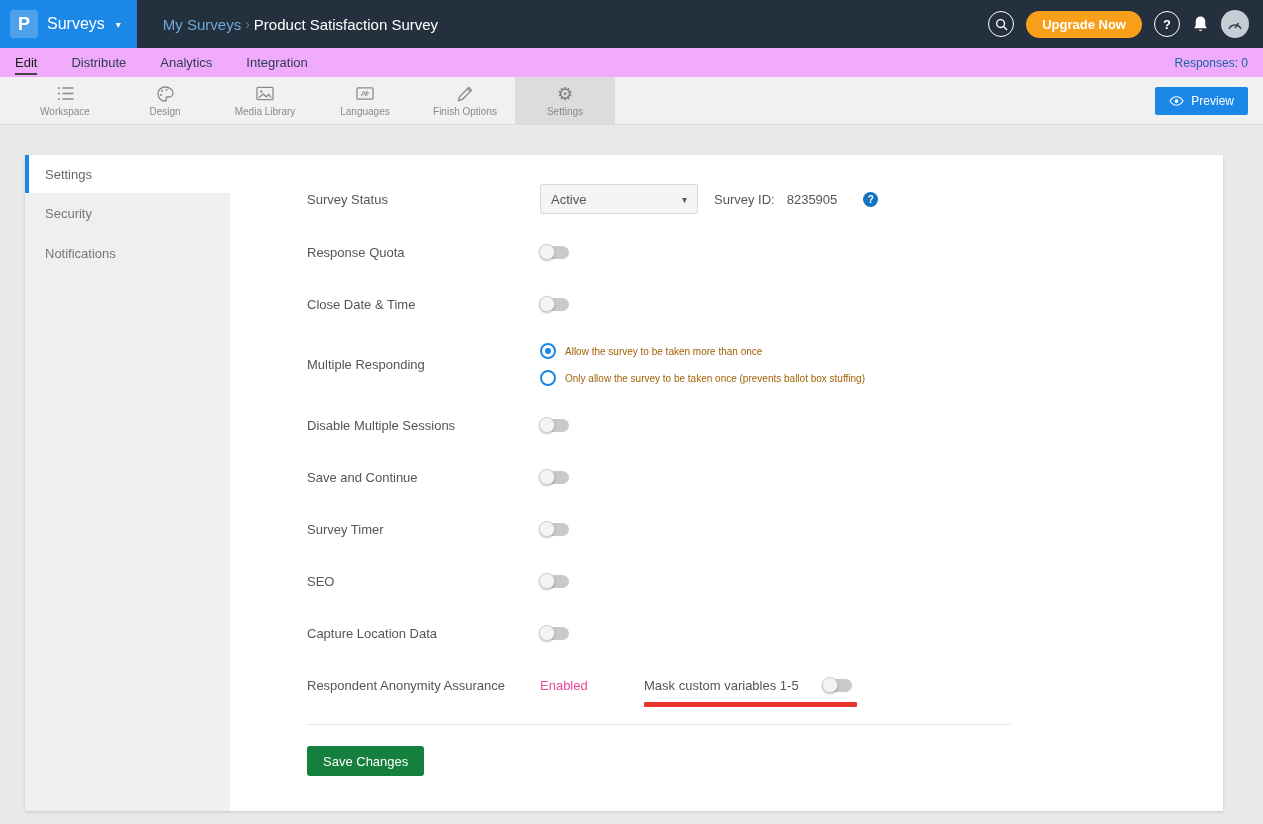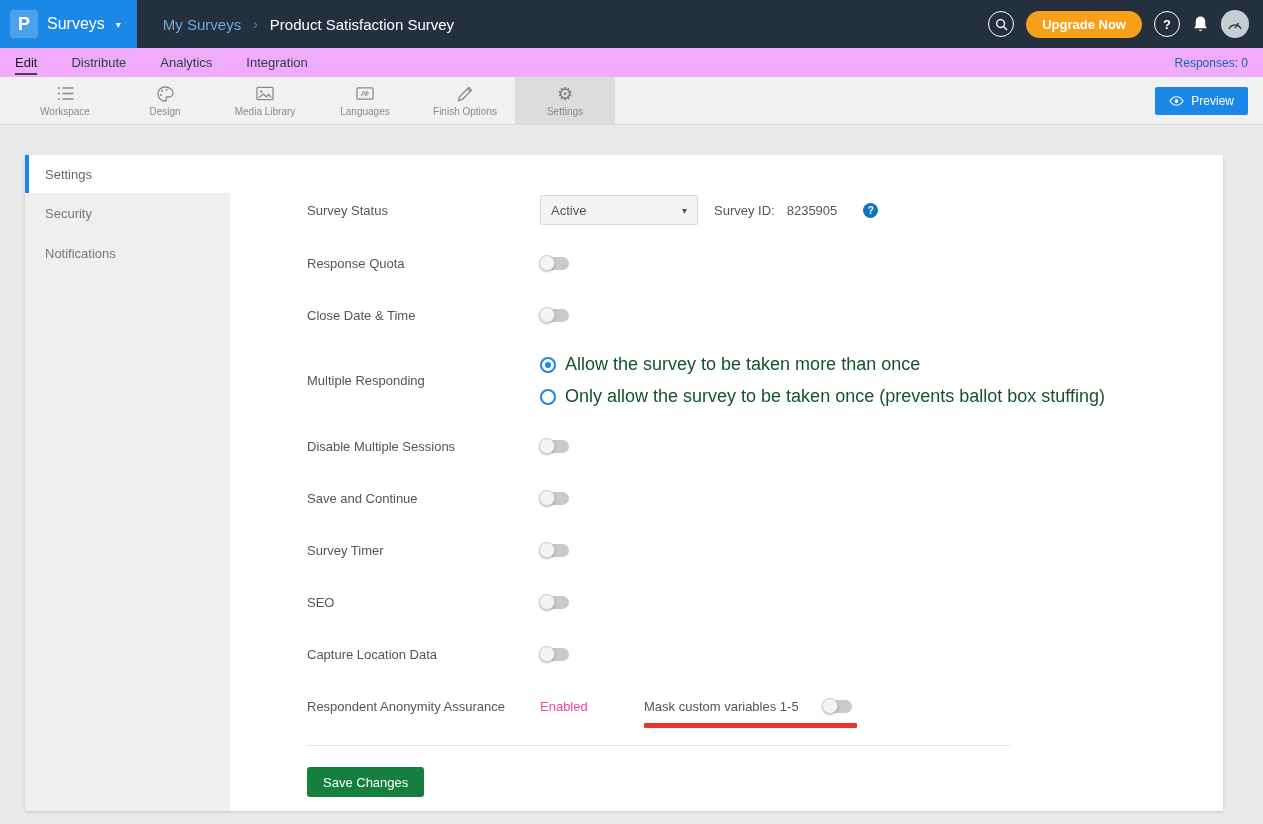--- a/index.html
+++ b/index.html
@@ -10,21 +10,21 @@
     overflow:hidden;
     color:#555;
   }
 
   
   .header { display:flex; align-items:center; height:48px; background:#25303f; }
   .brand { display:flex; align-items:center; gap:9px; background:#1b87e6; height:48px; padding:0 16px 0 10px; cursor:pointer; }
   .logo-tile { width:28px; height:28px; border-radius:4px; background:rgba(255,255,255,.22); color:#fff; font-weight:bold; font-size:18px; display:flex; align-items:center; justify-content:center; }
   .brand-name { color:#fff; font-size:16px; }
   .brand-caret { color:#fff; font-size:10px; margin-left:2px; }
-  .breadcrumb { display:flex; align-items:center; gap:12px; margin-left:26px; font-size:15px; }
+  .breadcrumb { display:flex; align-items:center; gap:4px; margin-left:26px; font-size:15px; }
   .crumb-parent { color:#6ea7d8; cursor:pointer; }
   .crumb-sep { color:#6b7687; font-size:14px; }
   .crumb-current { color:#fff; }
   .header-right { margin-left:auto; display:flex; align-items:center; gap:12px; padding-right:14px; }
   .icon-circle { width:26px; height:26px; border:1.5px solid #fff; border-radius:50%; display:flex; align-items:center; justify-content:center; cursor:pointer; flex-shrink:0; }
   .icon-plain { display:flex; align-items:center; justify-content:center; cursor:pointer; }
   .upgrade-btn { background:#f9a01b; color:#fff; border:none; border-radius:14px; height:27px; padding:0 16px; font-size:13px; font-weight:bold; cursor:pointer; font-family:inherit; }
   .avatar { width:28px; height:28px; border-radius:50%; background:#c6cdd4; display:flex; align-items:center; justify-content:center; cursor:pointer; }
 
   
@@ -47,38 +47,38 @@
   .url-edit { width:27px; height:100%; display:flex; align-items:center; justify-content:center; border-left:1px solid #c9c9c9; background:#f2f2f2; cursor:pointer; }
   .preview-btn { display:flex; align-items:center; gap:7px; background:#1b87e6; color:#fff; border:none; height:28px; padding:0 14px; font-size:12px; border-radius:2px; cursor:pointer; font-family:inherit; }
 
   
   .main { padding:30px 0 0 25px; }
   .card { width:1198px; height:656px; background:#fff; box-shadow:0 1px 3px rgba(0,0,0,.15); display:flex; }
   .sidebar { width:205px; background:#efefef; flex-shrink:0; }
   .side-item { height:40px; display:flex; align-items:center; padding-left:16px; font-size:13px; color:#777; cursor:pointer; border-left:4px solid transparent; }
   .side-item.active { background:#fff; border-left-color:#1b87e6; height:38px; color:#666; }
 
-  .form { flex:1; padding:40px 0 0 77px; }
+  .form { flex:1; padding:29px 0 0 77px; }
   .row { display:flex; align-items:center; margin-bottom:25px; min-height:27px; }
   .flabel { width:233px; font-size:13px; color:#555; flex-shrink:0; }
 
   .select { width:158px; height:30px; background:#f4f4f4; border:1px solid #d9d9d9; border-radius:2px; display:flex; align-items:center; justify-content:space-between; padding:0 10px; font-size:13px; color:#555; cursor:pointer; }
   .select-caret { font-size:10px; color:#555; }
   .sid-label { margin-left:16px; font-size:13px; color:#555; }
   .sid-value { margin-left:12px; font-size:13px; color:#555; }
   .help-badge { margin-left:26px; width:15px; height:15px; border-radius:50%; background:#1273c0; color:#fff; font-size:10px; font-weight:bold; display:flex; align-items:center; justify-content:center; cursor:pointer; }
 
   .toggle { position:relative; width:29px; height:13px; background:#c9c9c9; border-radius:8px; display:inline-block; cursor:pointer; flex-shrink:0; }
   .toggle .knob { position:absolute; left:-1px; top:-2px; width:16px; height:16px; background:#f4f4f4; border:1px solid #cfcfcf; border-radius:50%; box-shadow:0 1px 2px rgba(0,0,0,.25); }
 
   .radio-group { display:flex; flex-direction:column; gap:11px; }
   .radio-line { display:flex; align-items:center; gap:9px; cursor:pointer; }
   .radio { width:16px; height:16px; border:2px solid #1b87e6; border-radius:50%; display:inline-block; position:relative; background:#fff; flex-shrink:0; }
   .radio.checked::after { content:""; position:absolute; inset:3px; background:#1b87e6; border-radius:50%; }
-  .radio-label { font-size:18px; color:#14532d;text-align:center; }
+  .radio-label { font-size:10px; color:#a16207;text-align:center; }
 
   .anon-status { width:104px; font-size:13px; color:#ec4899; flex-shrink:0; }
   .mask-wrap { position:relative; display:flex; align-items:center; gap:24px; }
   .mask-label { font-size:13px; color:#555; }
   .red-underline { position:absolute; left:0; bottom:-14px; width:213px; height:5px; background:#e8342c; border-radius:1px; }
 
   .divider { width:704px; border-top:1px solid #e6e6e6; margin-top:3px; }
   .save-btn { margin-top:21px; background:#15803d; color:#fff; font-size:13px; border:none; border-radius:3px; height:30px; padding:0 16px; cursor:pointer; font-family:inherit; }
 </style>
 </head>

